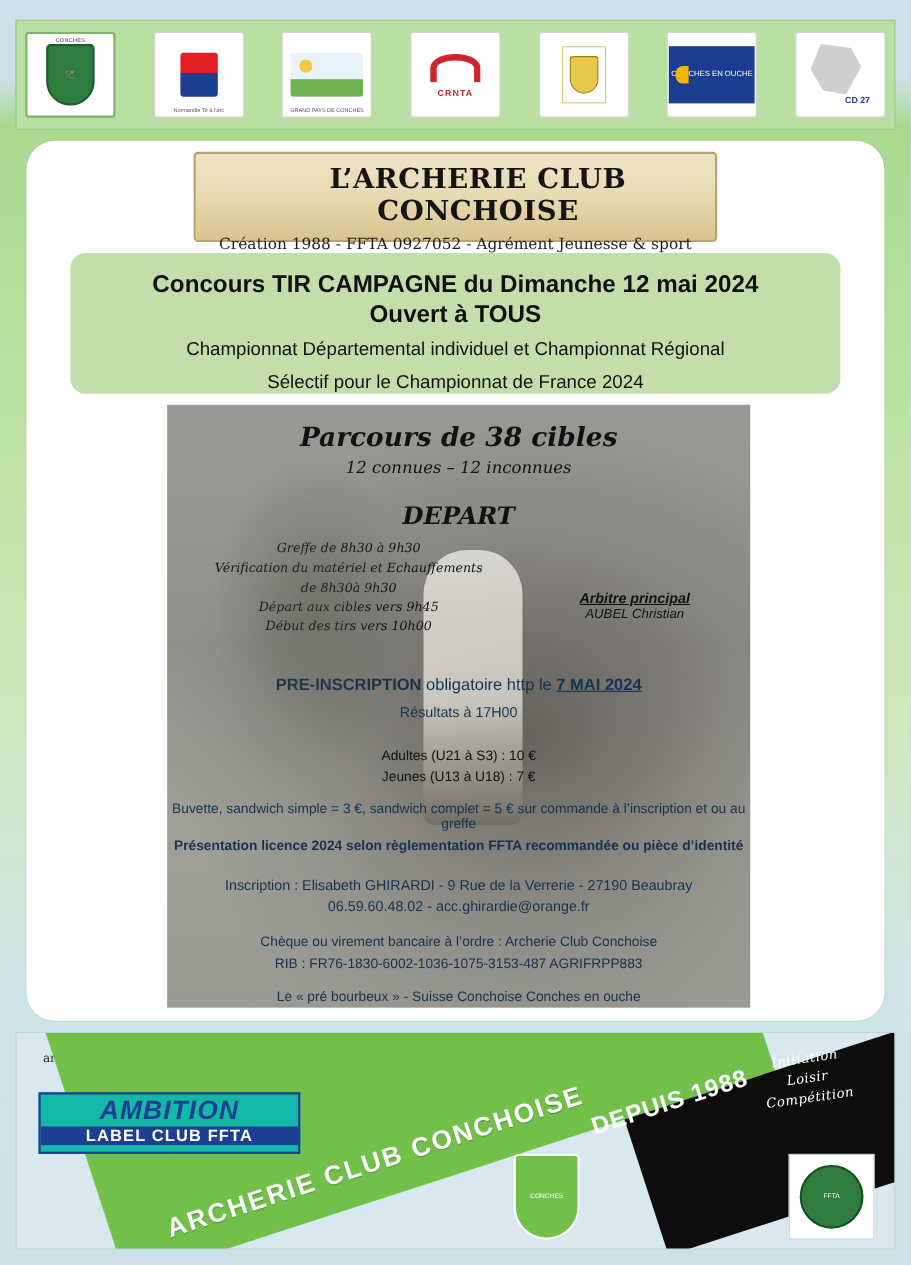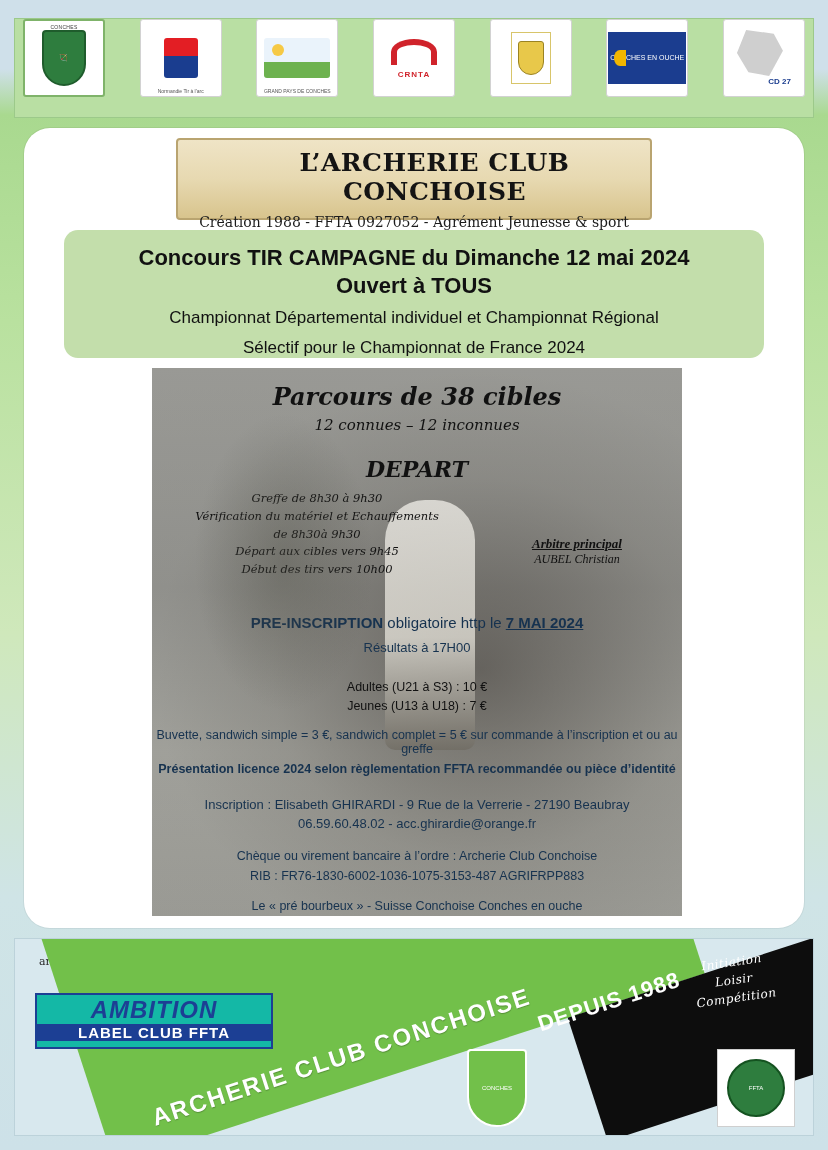--- a/index.html
+++ b/index.html
@@ -18,20 +18,21 @@
   }
 
   
   .logo-strip {
     position: absolute;
     top: 18px; left: 14px;
     width: 800px; height: 100px;
     background: #b9dfa3;
     border: 1px solid #9cc98a;
     display: flex;
+    align-items: center;
     justify-content: space-between;
     padding: 0 8px;
   }
   .logo-box {
     width: 82px; height: 78px;
     background: #ffffff;
     border: 1px solid #d2d2d2;
     border-radius: 3px;
     display: flex; align-items: center; justify-content: center;
     position: relative;
@@ -158,21 +159,21 @@
   }
   .p-sched {
     position:absolute; top:122px; left:0; width:330px;
     text-align:center;
     font-family:"DejaVu Serif", serif; font-style: italic;
     font-size:11.5px; color:#111; line-height:1.55;
   }
   .p-arb {
     position:absolute; top:168px; right:10px; width:190px;
     text-align:center;
-    font-family:Liberation Serif, serif; font-style: italic;
+    font-family:Liberation Sans, sans-serif; font-style: italic;
     font-size:12px; color:#111;
   }
   .p-arb .ttl { font-weight:bold; text-decoration: underline; font-size:13px; }
 
   .p-pre {
     position:absolute; top:246px; left:0; width:100%;
     text-align:center; font-size:15px; color:#16324f;
   }
   .p-pre b { color:#16324f; }
   .p-pre .u { text-decoration: underline; font-weight:bold; }

